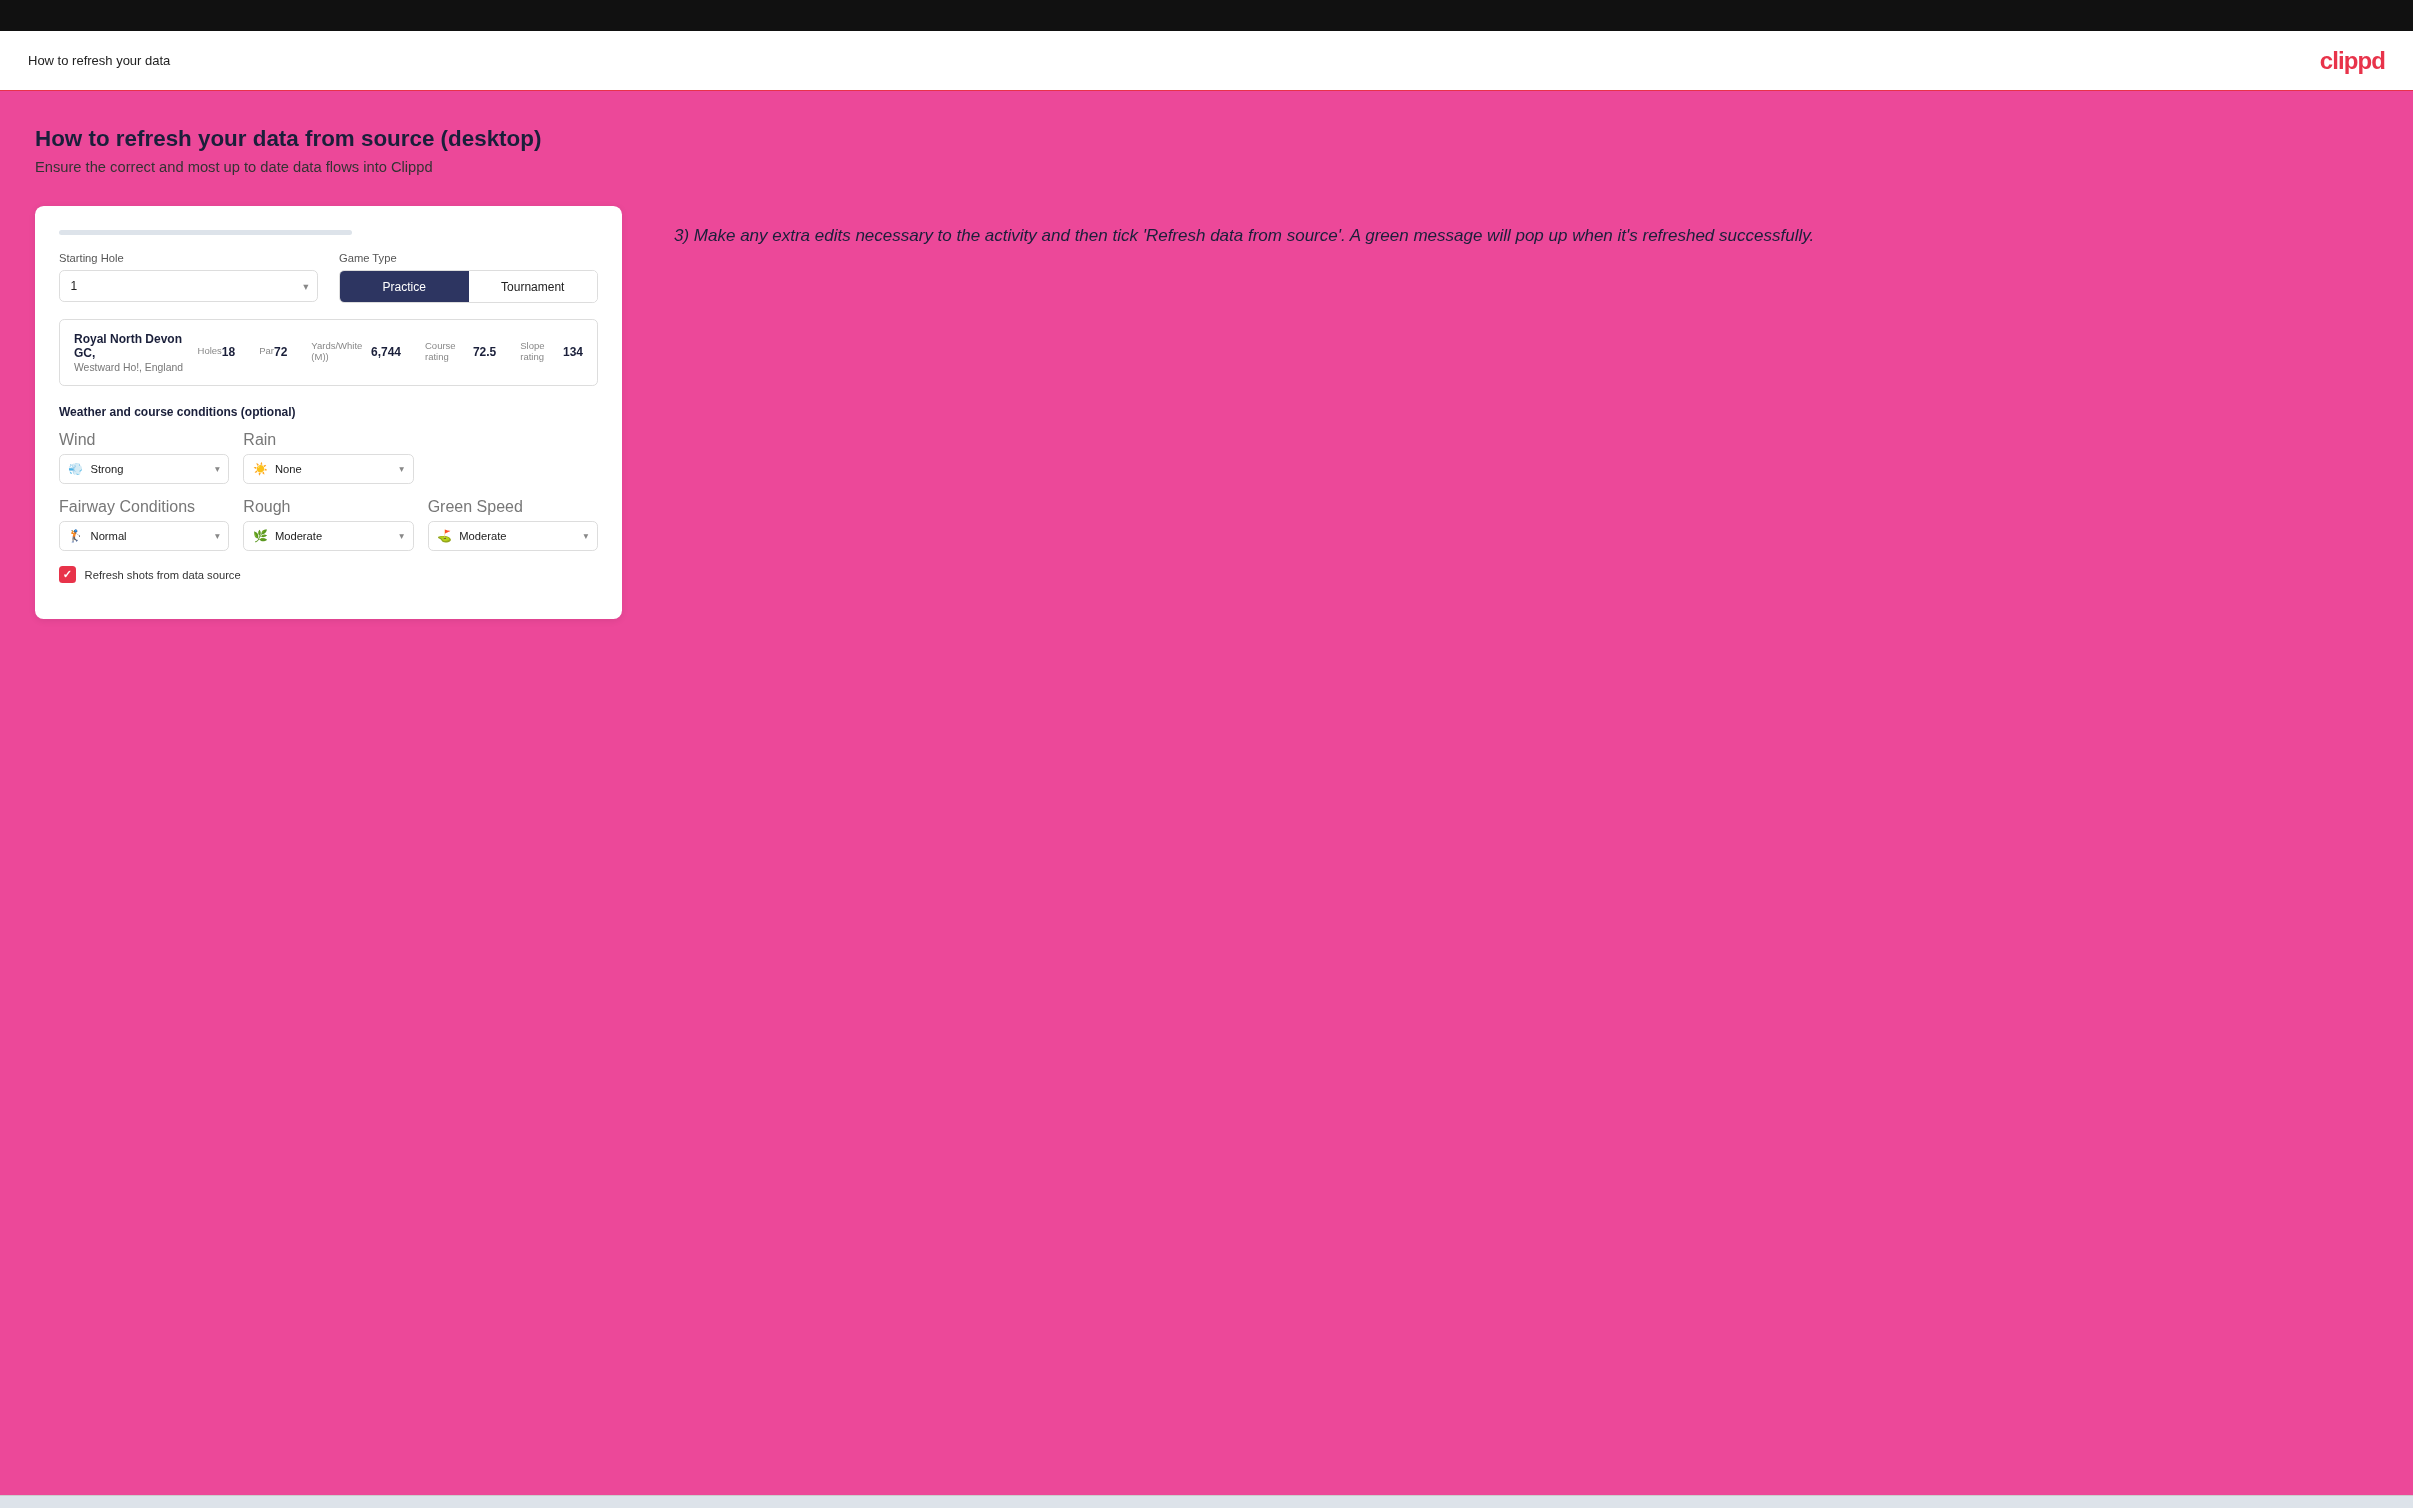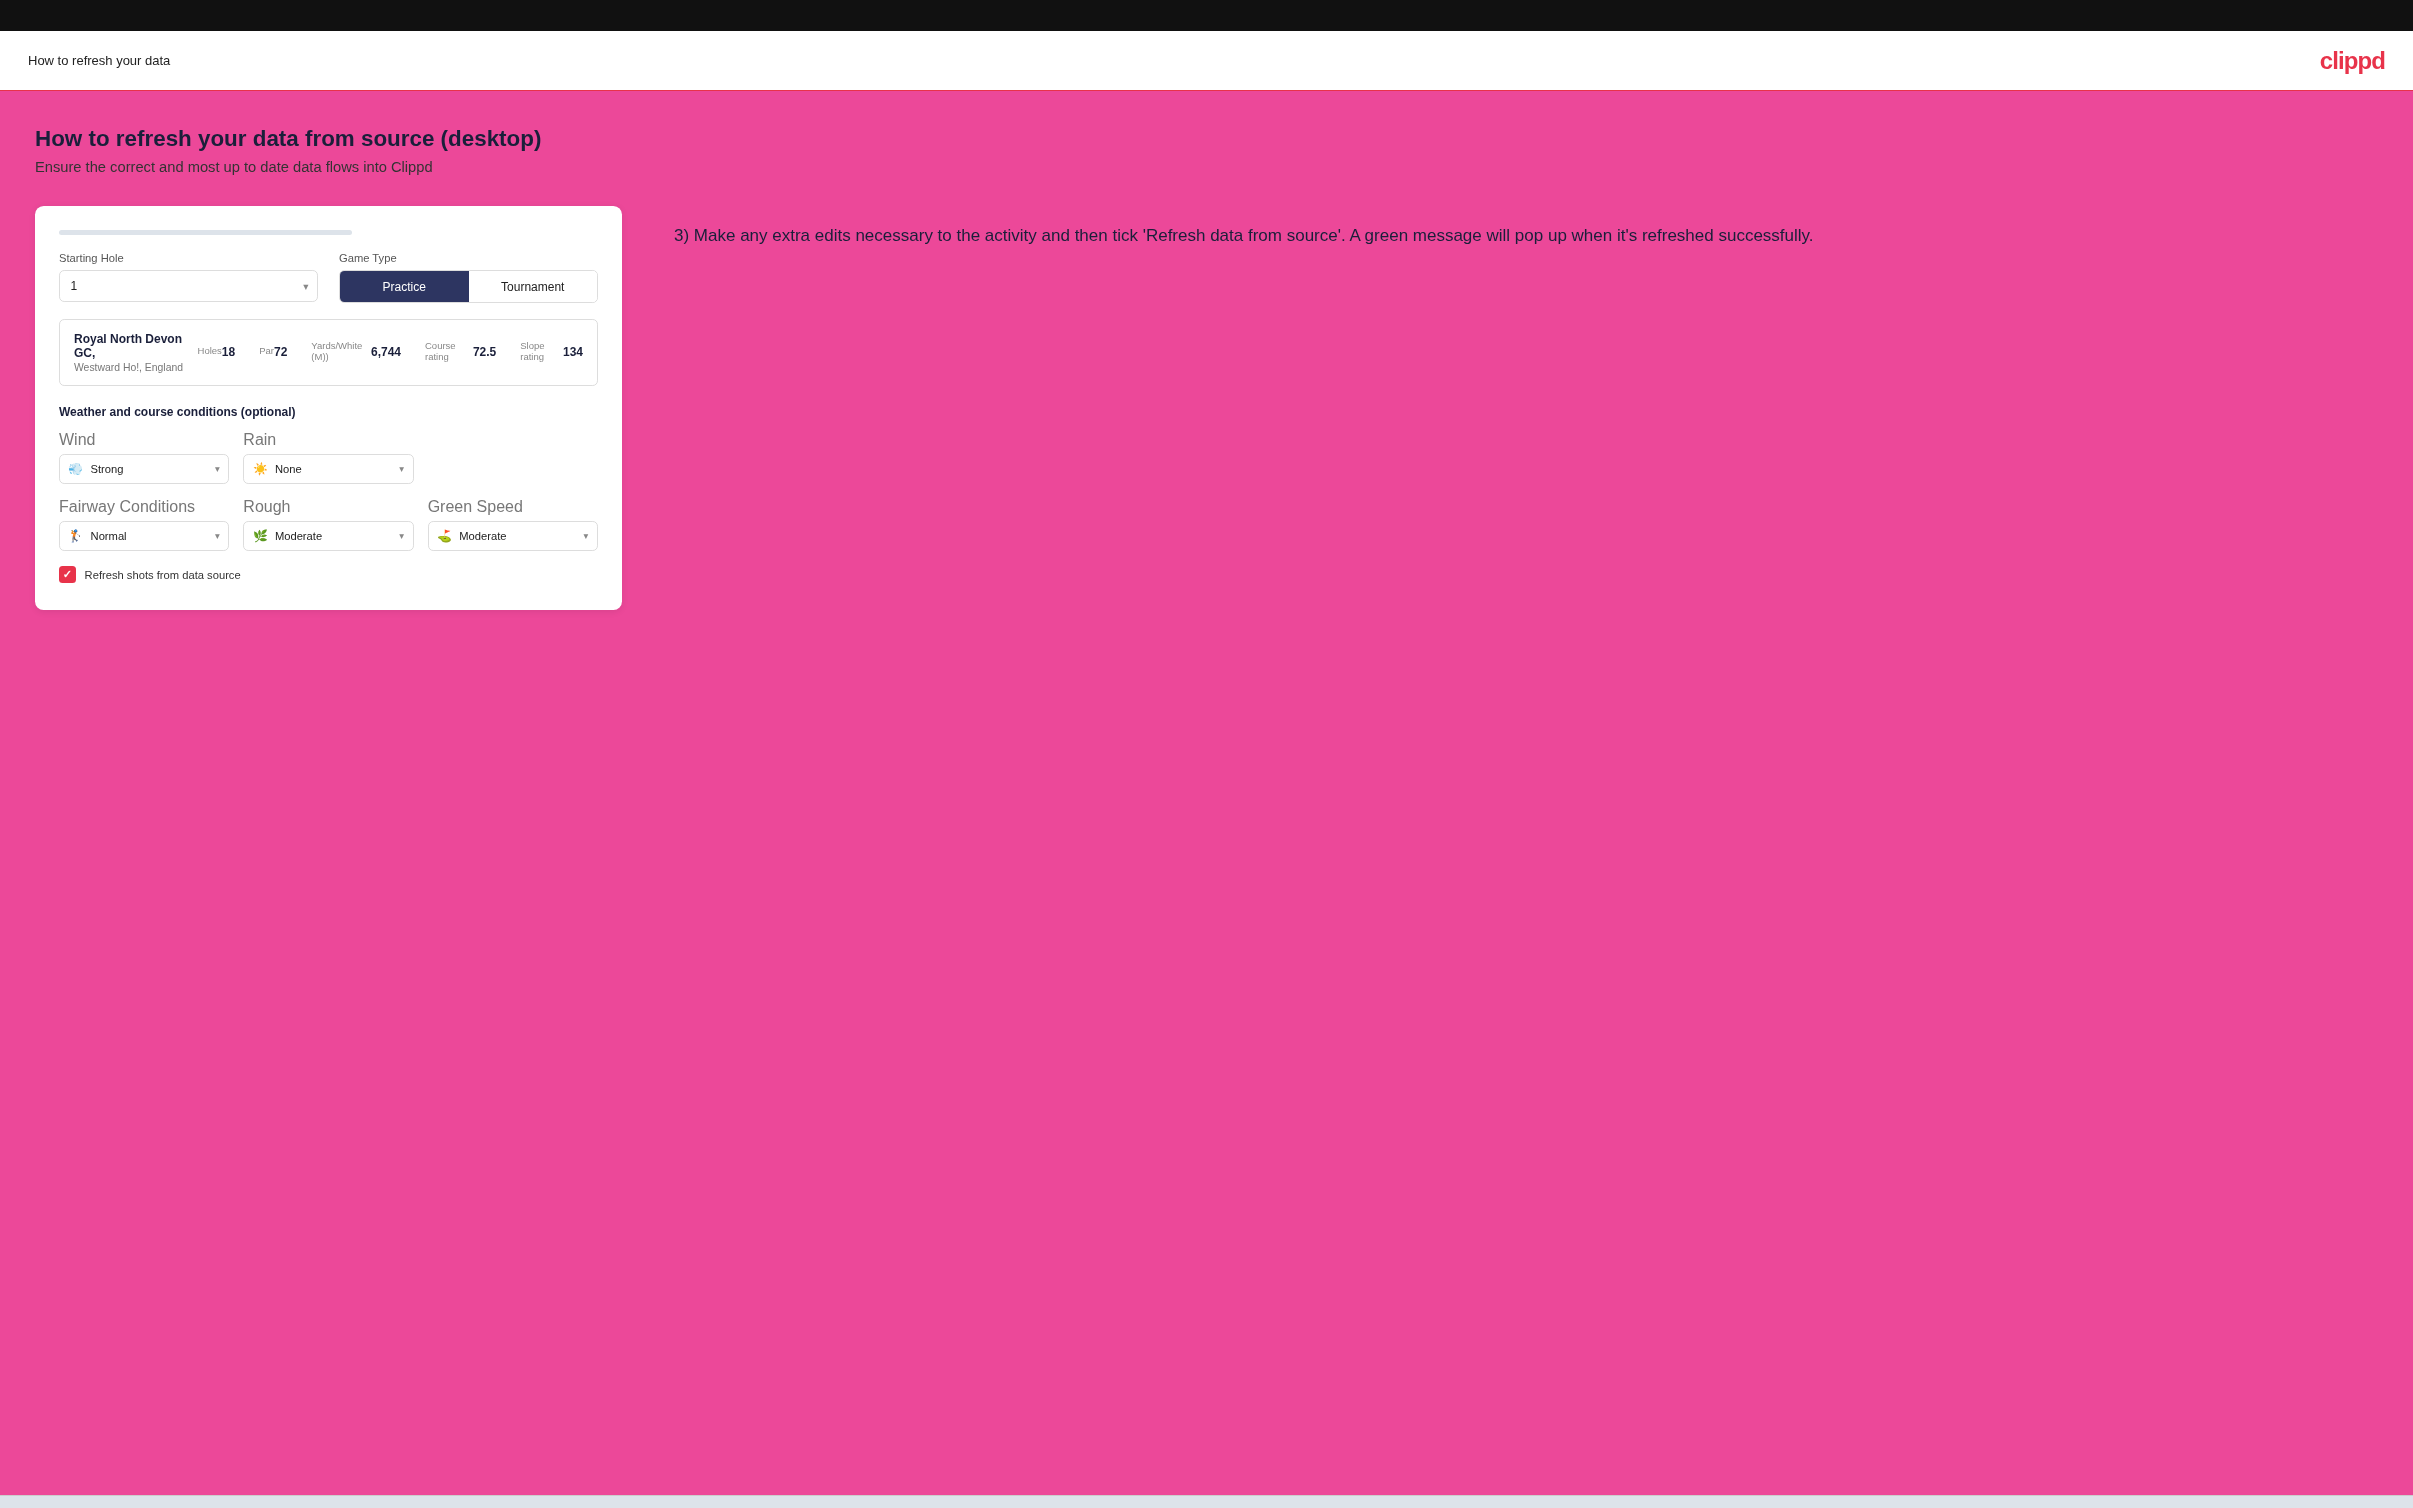--- a/index.html
+++ b/index.html
@@ -54,21 +54,21 @@
 
     .content-layout {
       display: flex;
       gap: 52px;
       align-items: flex-start;
     }
 
     .form-card {
       background: #fff;
       border-radius: 8.6px;
-      padding: 24px 24px 10px 24px;
+      padding: 24px 24px 19px 24px;
       width: 587px;
       flex-shrink: 0;
       box-shadow: 0 1.7px 7px rgba(0,0,0,0.08);
     }
 
     .form-top-bar {
       height: 5.2px;
       background: #dde3ea;
       border-radius: 3.5px;
       margin-bottom: 17px;
@@ -303,20 +303,21 @@
     .side-text {
       flex: 1;
       padding-top: 17px;
     }
 
     .side-instruction {
       font-size: 17px;
       color: #1a1f3a;
       line-height: 1.55;
       font-weight: 400;
+      font-style: italic;
     }
 
     .footer {
       background: #dde3ea;
       padding: 12px 28px;
       font-size: 10.4px;
       color: #888;
       border-top: 0.9px solid #ccc;
     }
   </style>

